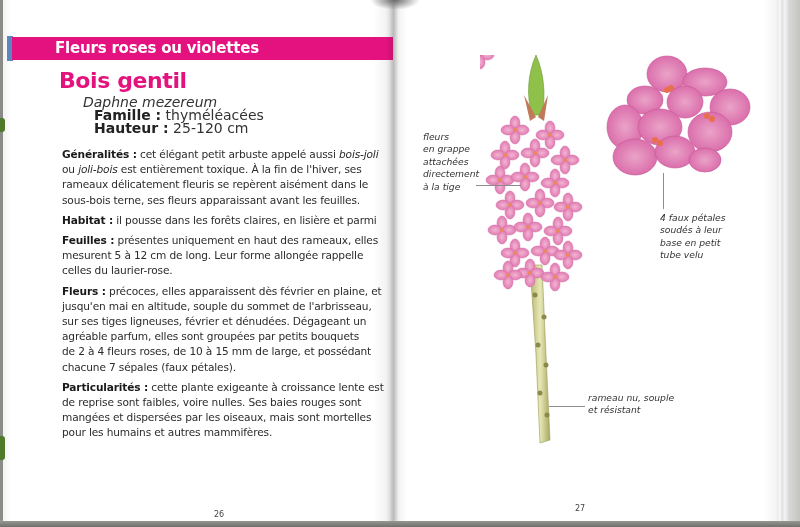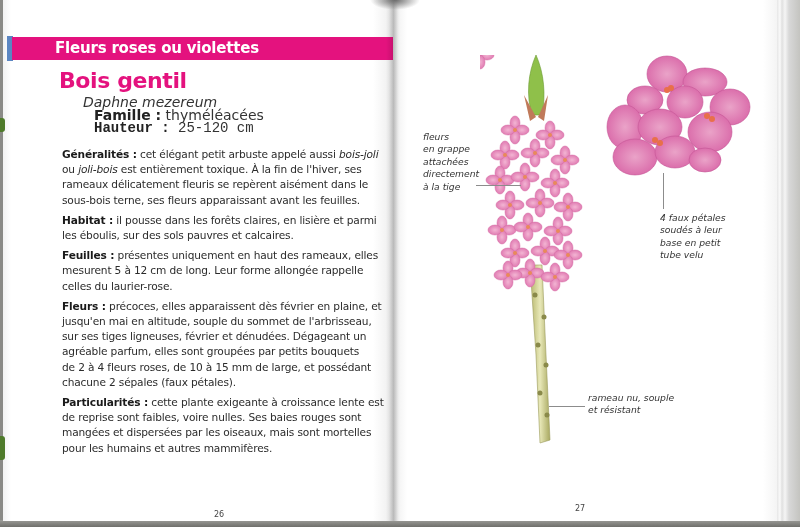--- a/index.html
+++ b/index.html
@@ -44,45 +44,44 @@
 <div class="green-leaf" style="top:118px;height:14px;"></div>
 <div class="green-leaf" style="top:436px;height:24px;"></div>
 
 <div class="banner-tab"></div>
 <div class="banner"></div>
 <div class="banner-text">Fleurs roses ou violettes</div>
 
 <div class="title">Bois gentil</div>
 <div class="meta" style="top:94px;"><i>Daphne mezereum</i></div>
 <div class="meta" style="top:107px;"><b>Famille :</b><span> thyméléacées</span></div>
-<div class="meta" style="top:120px;font-family:Liberation Mono, monospace;"><b>Hauteur :</b><span> 25-120 cm</span></div>
+<div class="meta" style="top:120px;"><b>Hauteur :</b><span> 25-120 cm</span></div>
 
 <div class="body-text" style="top:147px;">
   <p>
     <span class="line"><b>Généralités :</b><span> cet élégant petit arbuste appelé aussi </span><i>bois-joli</i></span>
     <span class="line"><span>ou </span><i>joli-bois</i><span> est entièrement toxique. À la fin de l'hiver, ses</span></span>
     <span class="line">rameaux délicatement fleuris se repèrent aisément dans le</span>
     <span class="line">sous-bois terne, ses fleurs apparaissant avant les feuilles.</span>
   </p>
   <p>
     <span class="line"><b>Habitat :</b><span> il pousse dans les forêts claires, en lisière et parmi</span></span>
-    <span class="line">les éboulis, sur des sols pauvres et calcaires.</span>
   </p>
   <p>
     <span class="line"><b>Feuilles :</b><span> présentes uniquement en haut des rameaux, elles</span></span>
     <span class="line">mesurent 5 à 12 cm de long. Leur forme allongée rappelle</span>
     <span class="line">celles du laurier-rose.</span>
   </p>
   <p>
     <span class="line"><b>Fleurs :</b><span> précoces, elles apparaissent dès février en plaine, et</span></span>
     <span class="line">jusqu'en mai en altitude, souple du sommet de l'arbrisseau,</span>
     <span class="line">sur ses tiges ligneuses, février et dénudées. Dégageant un</span>
     <span class="line">agréable parfum, elles sont groupées par petits bouquets</span>
     <span class="line">de 2 à 4 fleurs roses, de 10 à 15 mm de large, et possédant</span>
-    <span class="line">chacune 2 sépales (faux pétales).</span>
+    <span class="line">chacune 7 sépales (faux pétales).</span>
   </p>
   <p>
     <span class="line"><b>Particularités :</b><span> cette plante exigeante à croissance lente est</span></span>
     <span class="line">de reprise sont faibles, voire nulles. Ses baies rouges sont</span>
     <span class="line">mangées et dispersées par les oiseaux, mais sont mortelles</span>
     <span class="line">pour les humains et autres mammifères.</span>
   </p>
 </div>
 
 <div class="page-num" style="left:214px;top:510px;">26</div>

